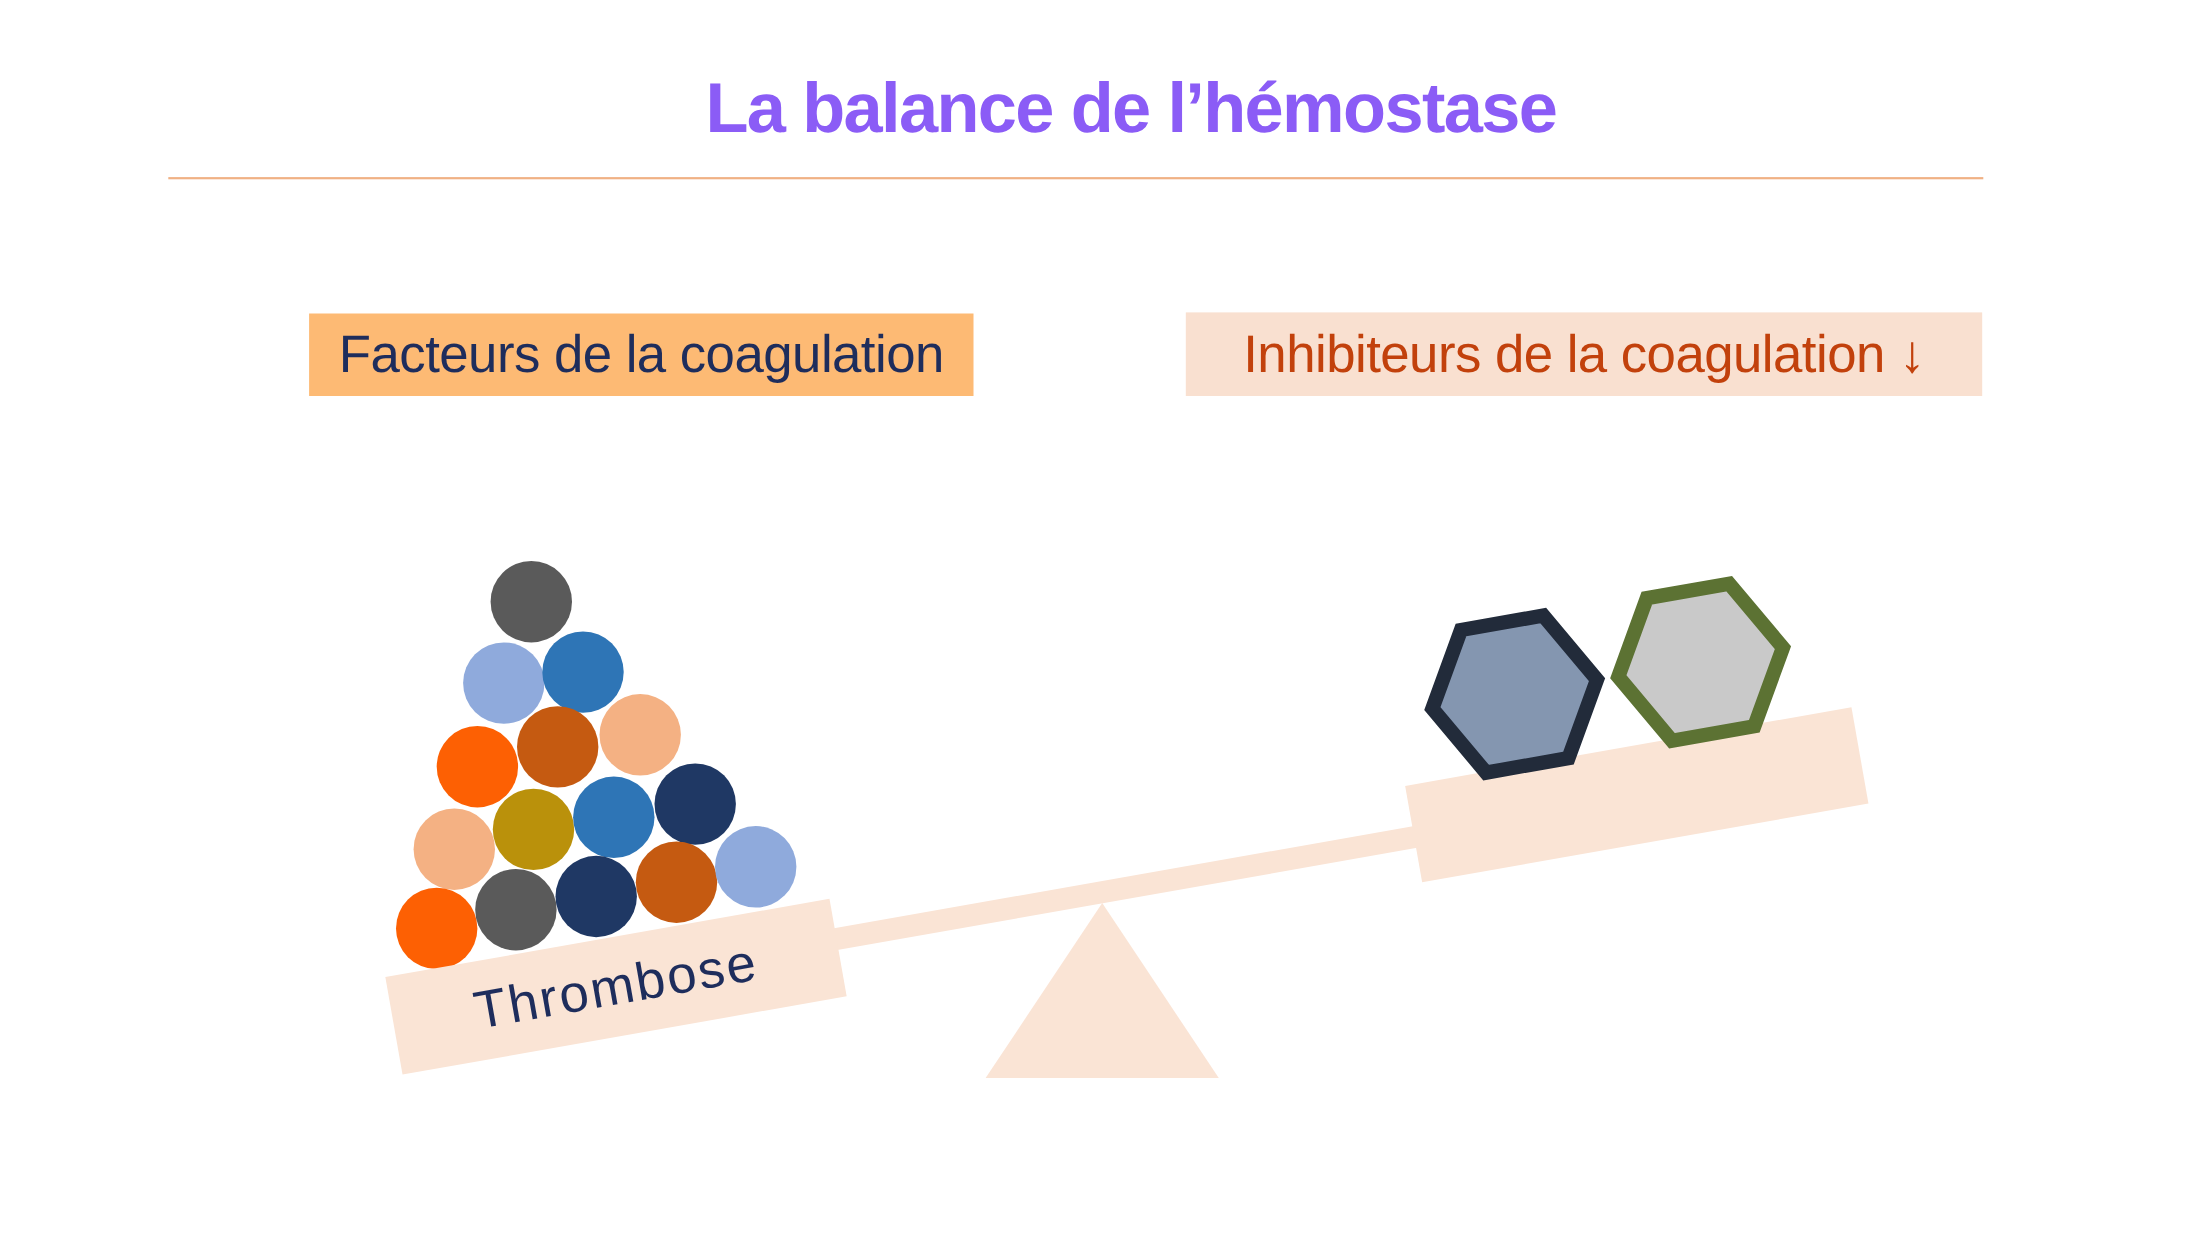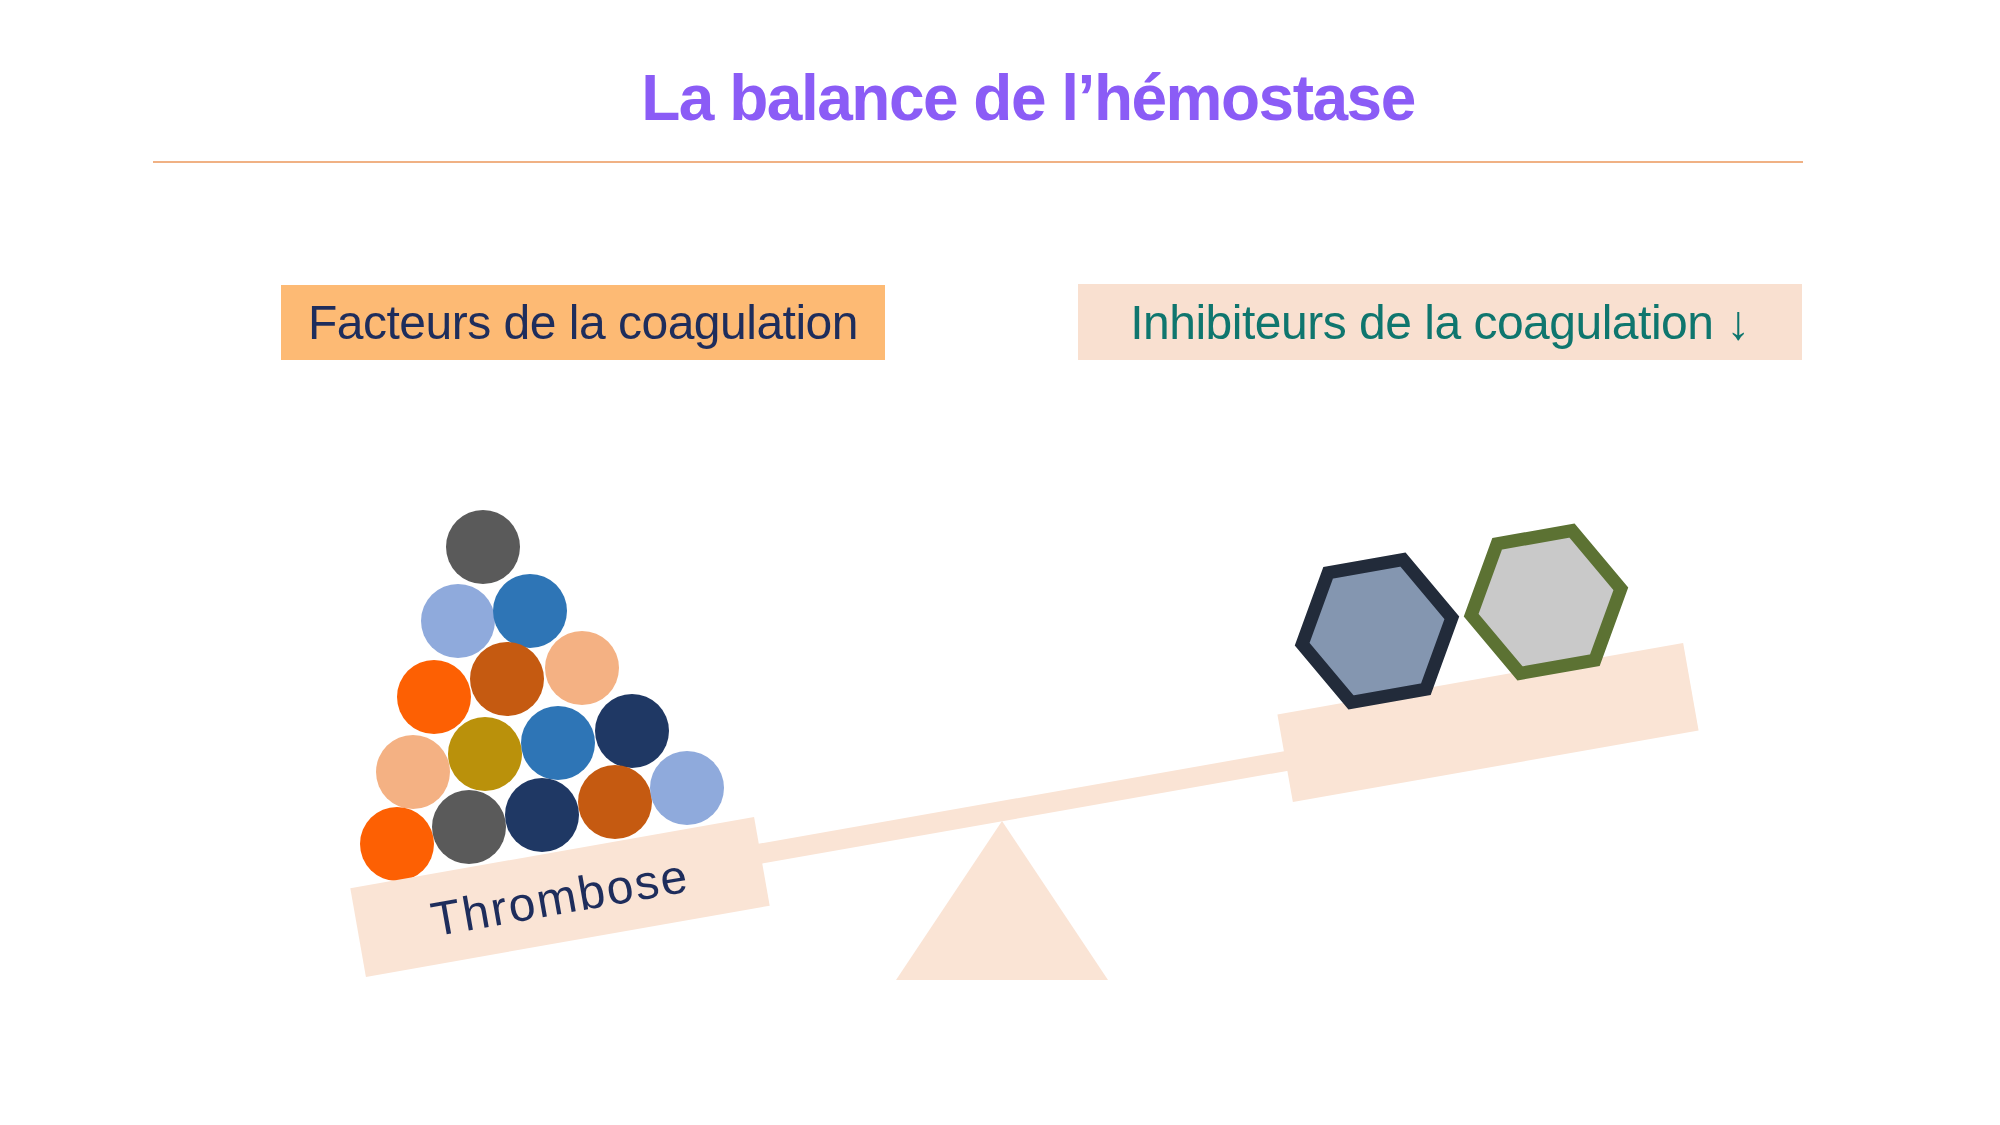--- a/index.html
+++ b/index.html
@@ -55,21 +55,21 @@
 <body>
 
 <div class="slide">
 
   <div class="title" style="color: #8b5cf6; padding-left: 28px;">La balance de l’hémostase</div>
 
   <div class="divider" style="background-color: rgb(240, 177, 132);"></div>
 
   <div class="tag left" style="background-color: #fdba74; color: rgb(30, 45, 92);">Facteurs de la coagulation</div>
 
-  <div class="tag right" style="background-color: rgb(249, 224, 208); color: #0f766e; text-align: right;">Inhibiteurs de la coagulation ↓</div>
+  <div class="tag right" style="background-color: rgb(249, 224, 208); color: #c2410c; text-align: right;">Inhibiteurs de la coagulation ↓</div>
 
   <div class="beam" style="background-color: rgb(250, 228, 213);"></div>
 
   <div class="fulcrum" style="border-bottom-color: rgb(250, 228, 213);"></div>
 
   <div class="platform left" style="background-color: rgb(250, 228, 213);">
     <span class="thrombose" style="color: rgb(30, 45, 92);">Thrombose</span>
   </div>
 
   <div class="platform right" style="background-color: rgb(250, 228, 213);"></div>

